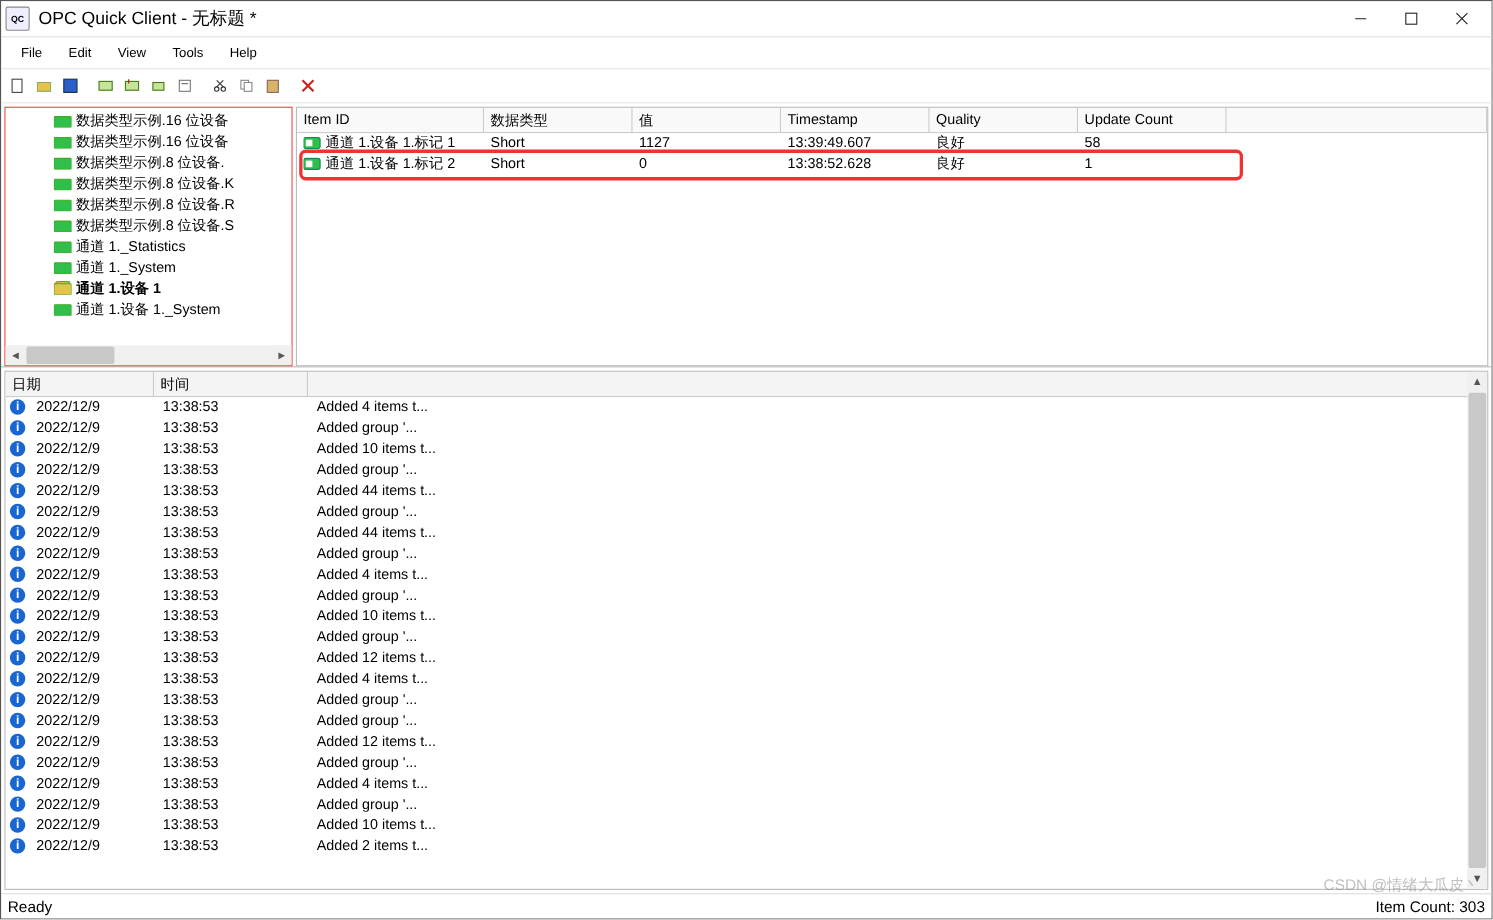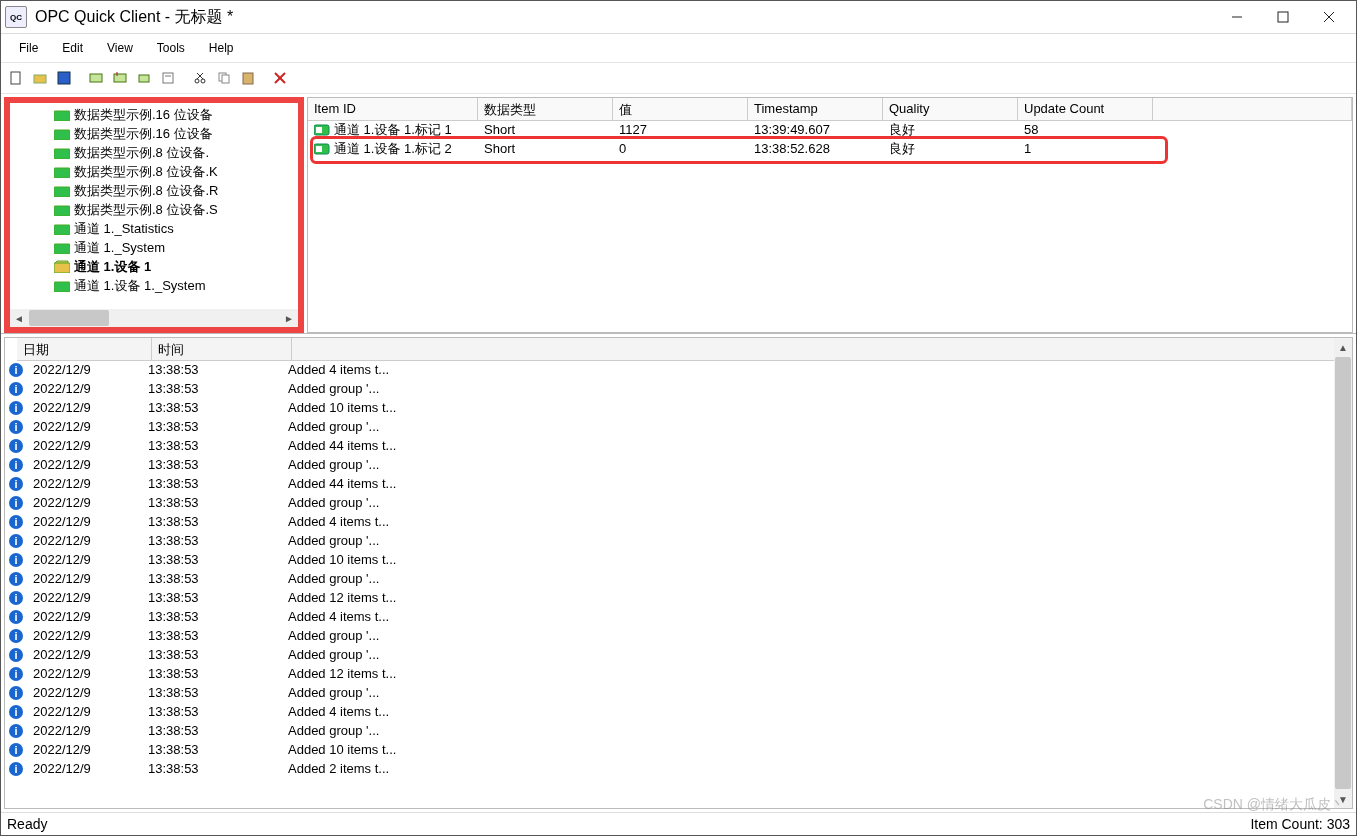--- a/index.html
+++ b/index.html
@@ -12,39 +12,39 @@
   .winbtn svg{stroke:#222;stroke-width:1;}
   
   .menubar{height:28px;display:flex;align-items:center;padding:0 6px;font-size:12px;gap:0;}
   .menu-item{padding:3px 12px;}
   
   .toolbar{height:26px;display:flex;align-items:center;padding:2px 4px;border-top:1px solid #e5e5e5;border-bottom:1px solid #e5e5e5;gap:2px;}
   .tbtn{width:20px;height:20px;display:flex;align-items:center;justify-content:center;border:1px solid transparent;}
   .tsep{width:6px;}
   
   .main{flex:0 0 auto;height:240px;display:flex;border-bottom:1px solid #bbb;box-sizing:border-box;}
-  .tree-pane{width:300px;border:6px solid #ef4444;overflow:hidden;position:relative;margin:3px 0 0 3px;box-sizing:border-box;}
+  .tree-pane{width:262px;border:1px solid #ef4444;overflow:hidden;position:relative;margin:3px 0 0 3px;box-sizing:border-box;}
   .tree-body{position:absolute;top:0;left:0;right:0;bottom:18px;overflow:hidden;padding-top:2px;}
   .tree-row{height:19px;display:flex;align-items:center;padding-left:44px;white-space:nowrap;font-size:13px;}
   .tree-row .ticon{width:16px;height:13px;margin-right:4px;flex-shrink:0;}
   .tree-row.sel .lbl{font-weight:bold;}
   .tree-scroll-h{position:absolute;left:0;right:0;bottom:0;height:18px;background:#f0f0f0;display:flex;align-items:center;}
   .sbtn{width:18px;height:18px;display:flex;align-items:center;justify-content:center;color:#555;font-size:10px;background:#f0f0f0;}
   .thumb-h{width:80px;height:16px;background:#c8c8c8;border-radius:2px;margin-left:1px;}
   
   .list-pane{flex:1;border:1px solid #bbb;margin:3px 3px 0 3px;position:relative;overflow:hidden;}
   .list-header{height:22px;display:flex;background:#f9f9f9;border-bottom:1px solid #ccc;font-size:13px;}
   .hcell{border-right:1px solid #ccc;padding:3px 6px;box-sizing:border-box;overflow:hidden;white-space:nowrap;}
   .list-body{position:absolute;top:22px;left:0;right:0;bottom:0;}
   .list-row{height:19px;display:flex;align-items:center;font-size:13px;}
   .lcell{padding:0 6px;box-sizing:border-box;overflow:hidden;white-space:nowrap;}
   .tag-icon{width:16px;height:12px;display:inline-block;margin-right:4px;vertical-align:middle;}
   .highlight{position:absolute;border:3px solid #e33;border-radius:6px;pointer-events:none;}
   
-  .log-pane{flex:1;border:1px solid #bbb;margin:3px;position:relative;overflow:hidden;padding-left:12px;}
+  .log-pane{flex:1;border:1px solid #bbb;margin:3px;position:relative;overflow:hidden;}
   .log-header{height:22px;display:flex;background:#f4f4f4;border-bottom:1px solid #ccc;font-size:13px;}
   .log-body{position:absolute;top:22px;left:0;right:18px;bottom:0;overflow:hidden;}
   .log-row{height:19px;display:flex;align-items:center;font-size:13px;}
   .log-icon{width:14px;height:14px;border-radius:50%;background:#1a66d1;color:#fff;font-size:11px;font-weight:bold;display:flex;align-items:center;justify-content:center;margin:0 4px;}
   .log-scroll-v{position:absolute;top:0;right:0;bottom:0;width:18px;background:#f0f0f0;display:flex;flex-direction:column;align-items:center;}
   .thumb-v{flex:1;width:16px;background:#c8c8c8;border-radius:2px;margin:1px 0;}
   
   .status{height:22px;border-top:1px solid #ddd;display:flex;align-items:center;padding:0 6px;font-size:14px;justify-content:space-between;}
   .watermark{position:absolute;right:12px;bottom:22px;color:rgba(140,140,140,.55);font-size:14px;pointer-events:none;}
   

